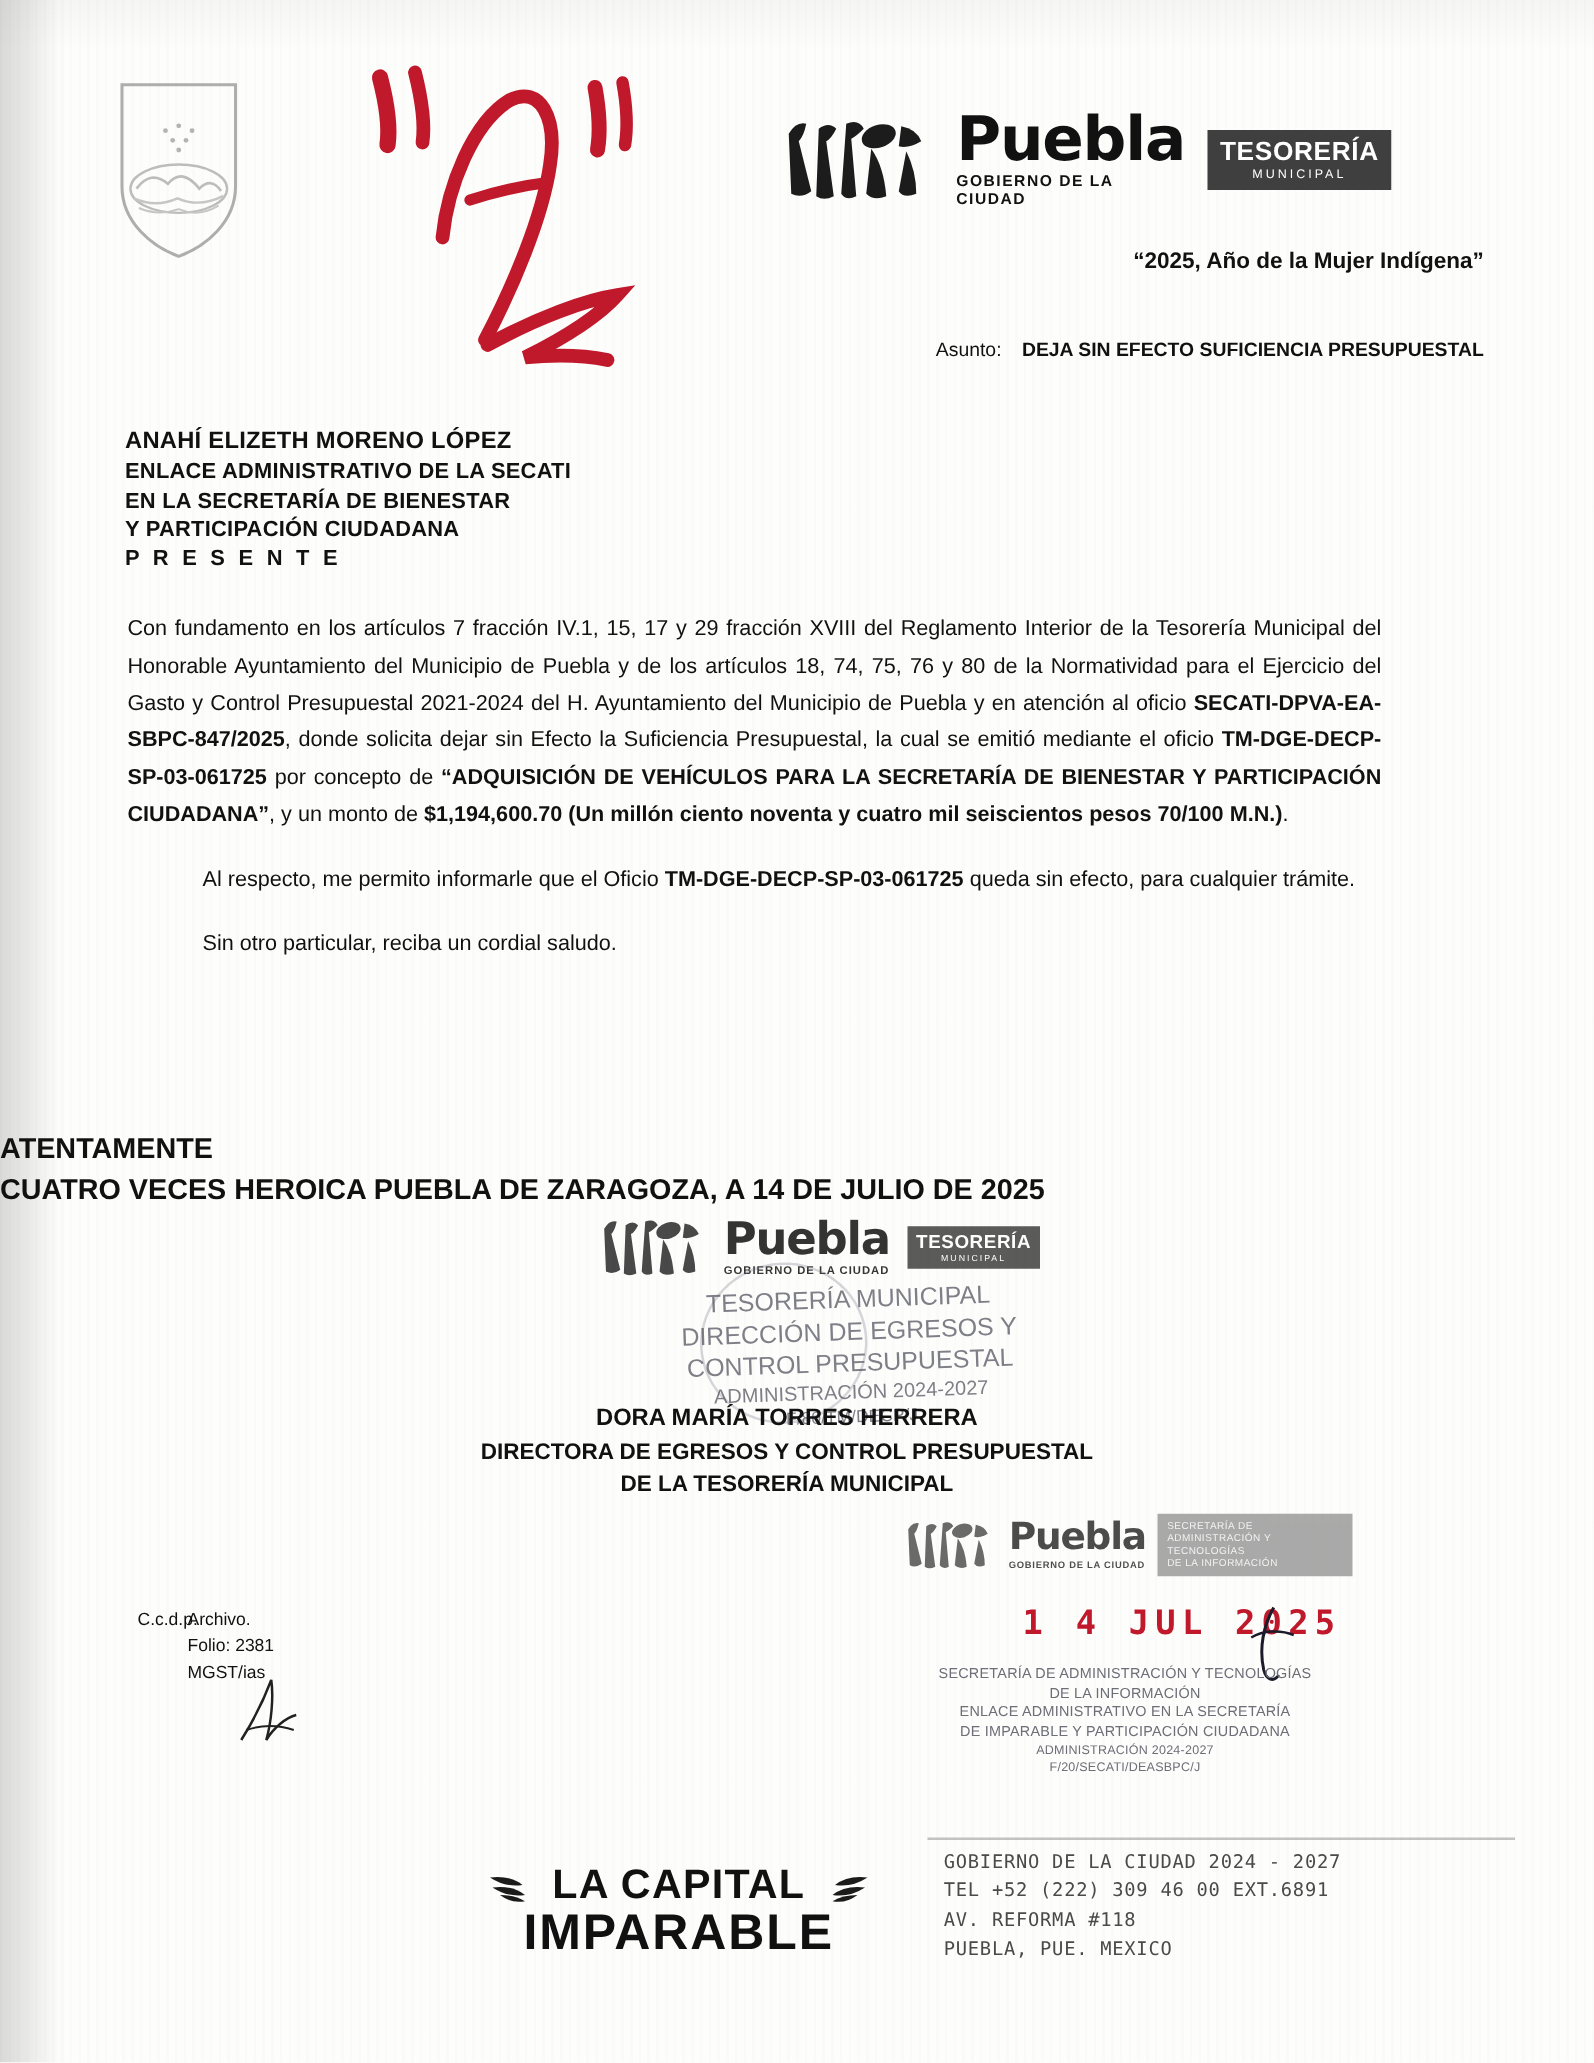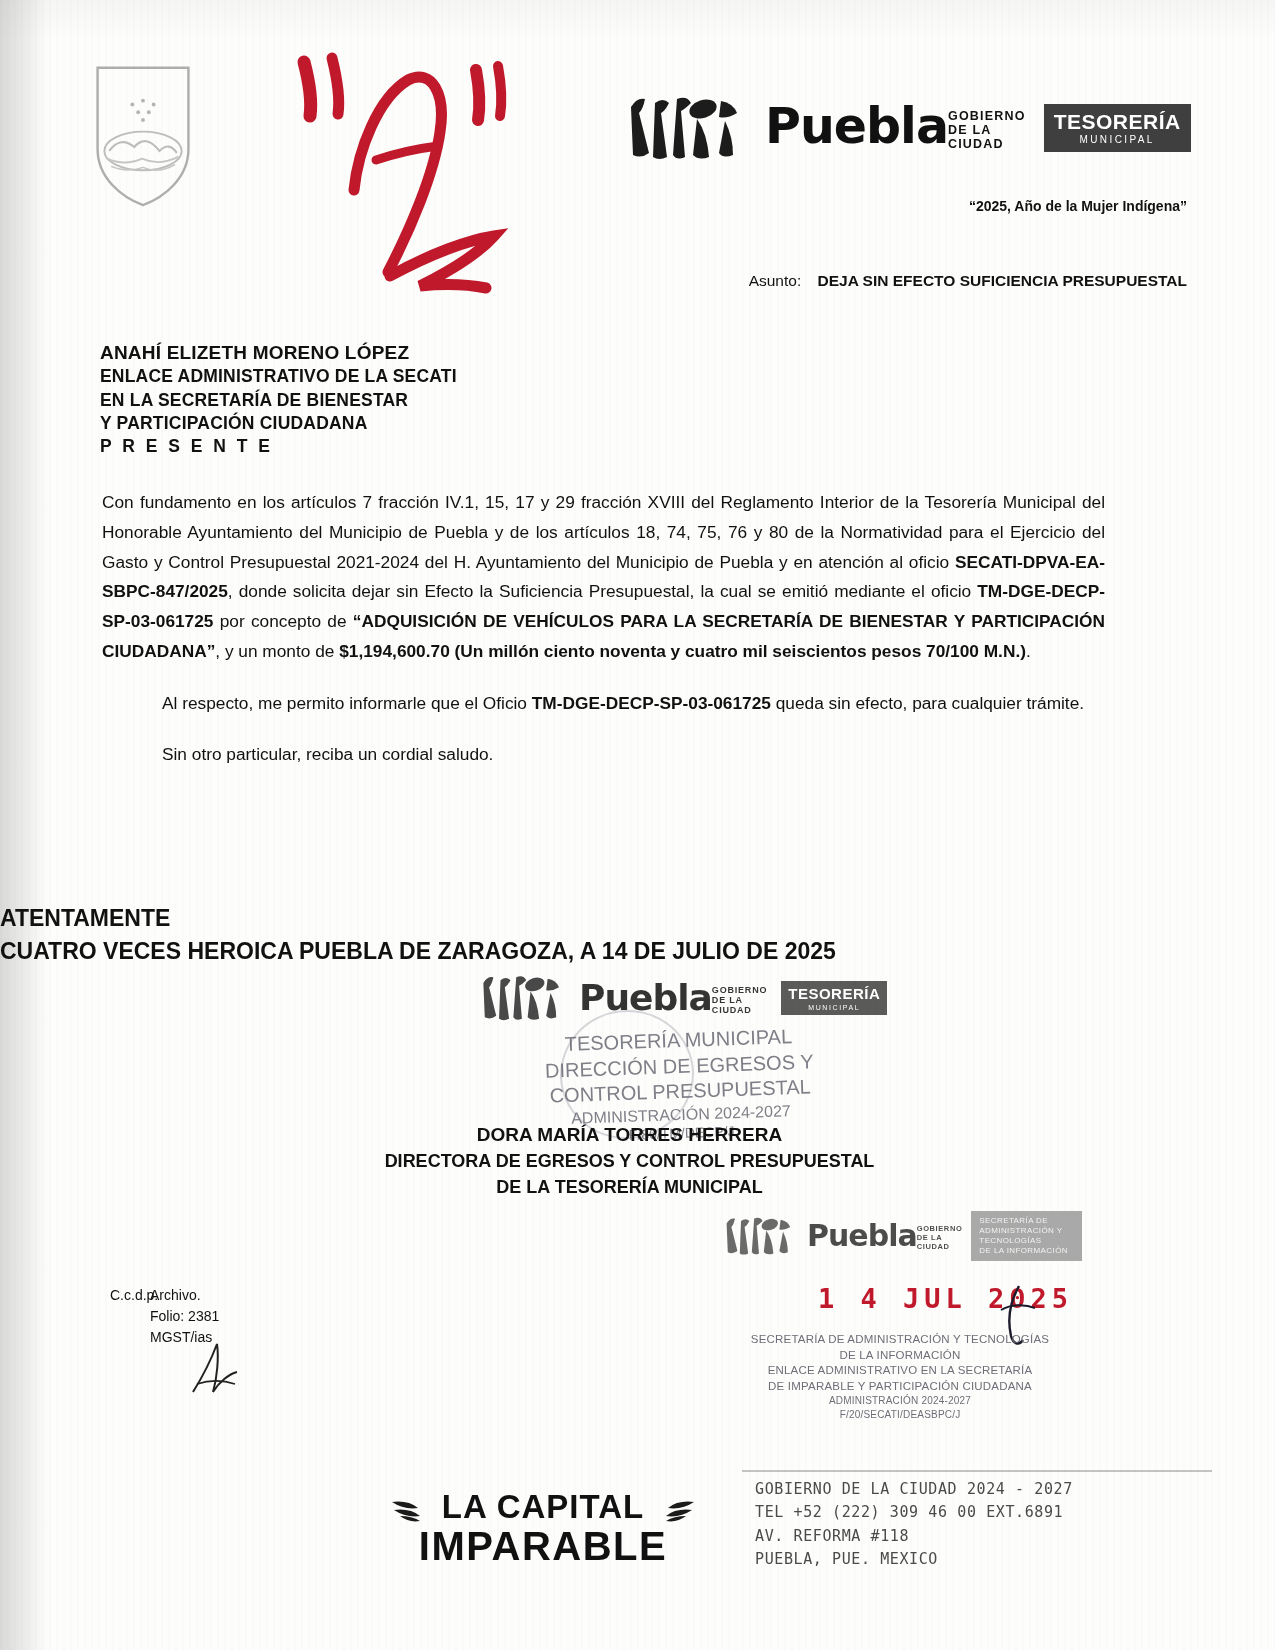--- a/index.html
+++ b/index.html
@@ -35,39 +35,39 @@
     position:absolute;left:280px;top:40px;width:250px;height:270px;
   }
   .redmark svg{width:100%;height:100%;}
 
   .puebla-logo{
     position:absolute;right:auto;left:625px;top:85px;width:450px;height:85px;
     display:flex;align-items:center;gap:10px;
   }
   .glyphs{width:130px;height:70px;position:relative;flex:none;}
   .glyphs svg{width:100%;height:100%;}
-  .wordmark{display:flex;flex-direction:row;justify-content:center;align-items:flex-end;}
+  .wordmark{display:flex;flex-direction:column;justify-content:center;}
   .wordmark .big{
     font-family:"DejaVu Sans", sans-serif;
     font-size:49px;font-weight:bold;letter-spacing:-1px;line-height:.95;color:#111;
   }
   .wordmark .small{
     font-size:12.5px;font-weight:bold;letter-spacing:1.2px;color:#111;margin-top:2px;
   }
   .tesoreria-box{
     background:#3f3f3f;color:#fff;padding:7px 10px 6px 10px;margin-left:8px;
     display:flex;flex-direction:column;align-items:center;justify-content:center;
     height:48px;box-sizing:border-box;
   }
   .tesoreria-box .t1{font-size:21px;font-weight:bold;letter-spacing:.5px;line-height:1;}
   .tesoreria-box .t2{font-size:10px;letter-spacing:2.4px;line-height:1;margin-top:3px;}
 
   .slogan{
     position:absolute;right:88px;top:198px;width:640px;text-align:right;
-    font-size:14px;font-weight:bold;color:#111;
+    font-size:18px;font-weight:bold;color:#111;
   }
   .oficio-line{
     position:absolute;right:88px;top:248px;width:700px;text-align:right;font-size:16px;
   }
   .oficio-line .lbl{font-weight:normal;}
   .oficio-line .val{font-weight:bold;letter-spacing:.3px;}
   .asunto-line{
     position:absolute;right:88px;top:272px;width:800px;text-align:right;font-size:15.5px;
   }
   .asunto-line .val{font-weight:bold;padding-left:12px;}

